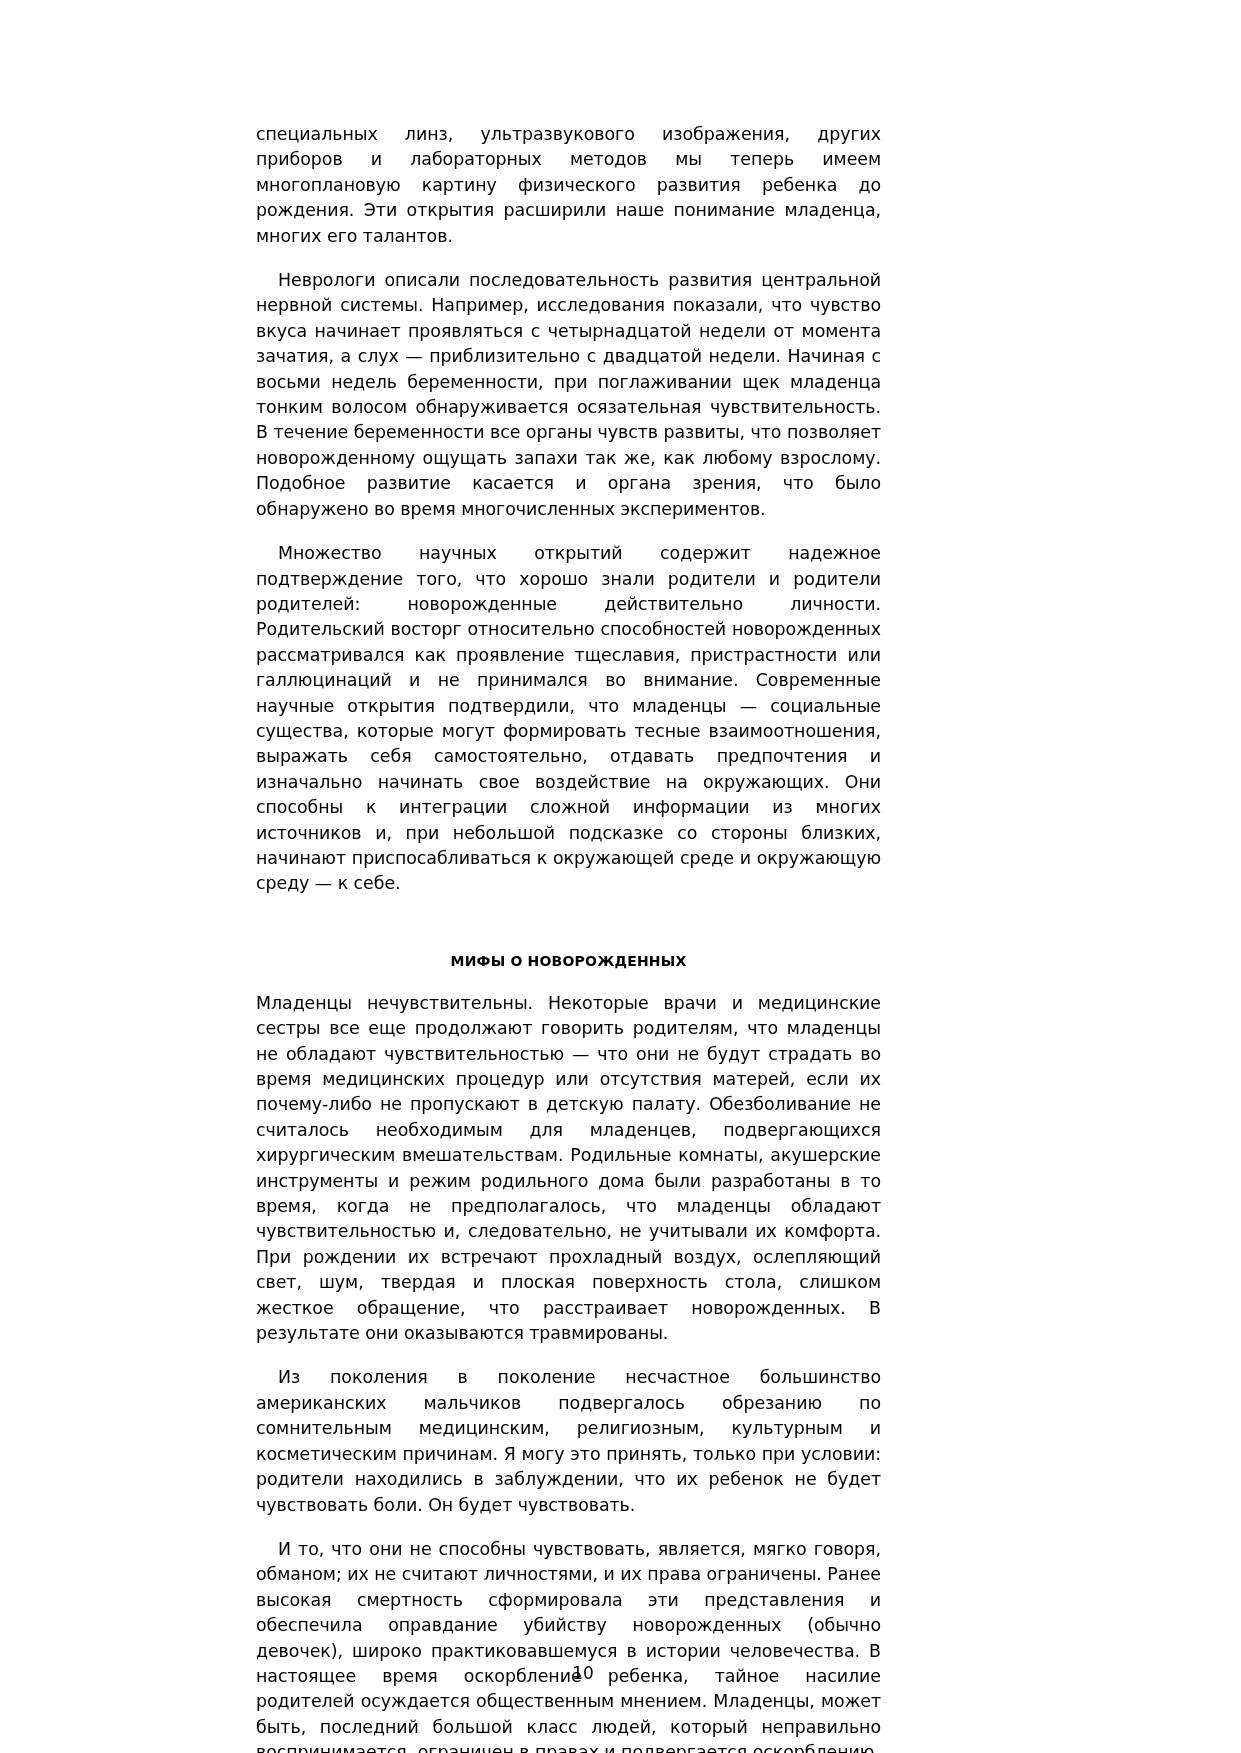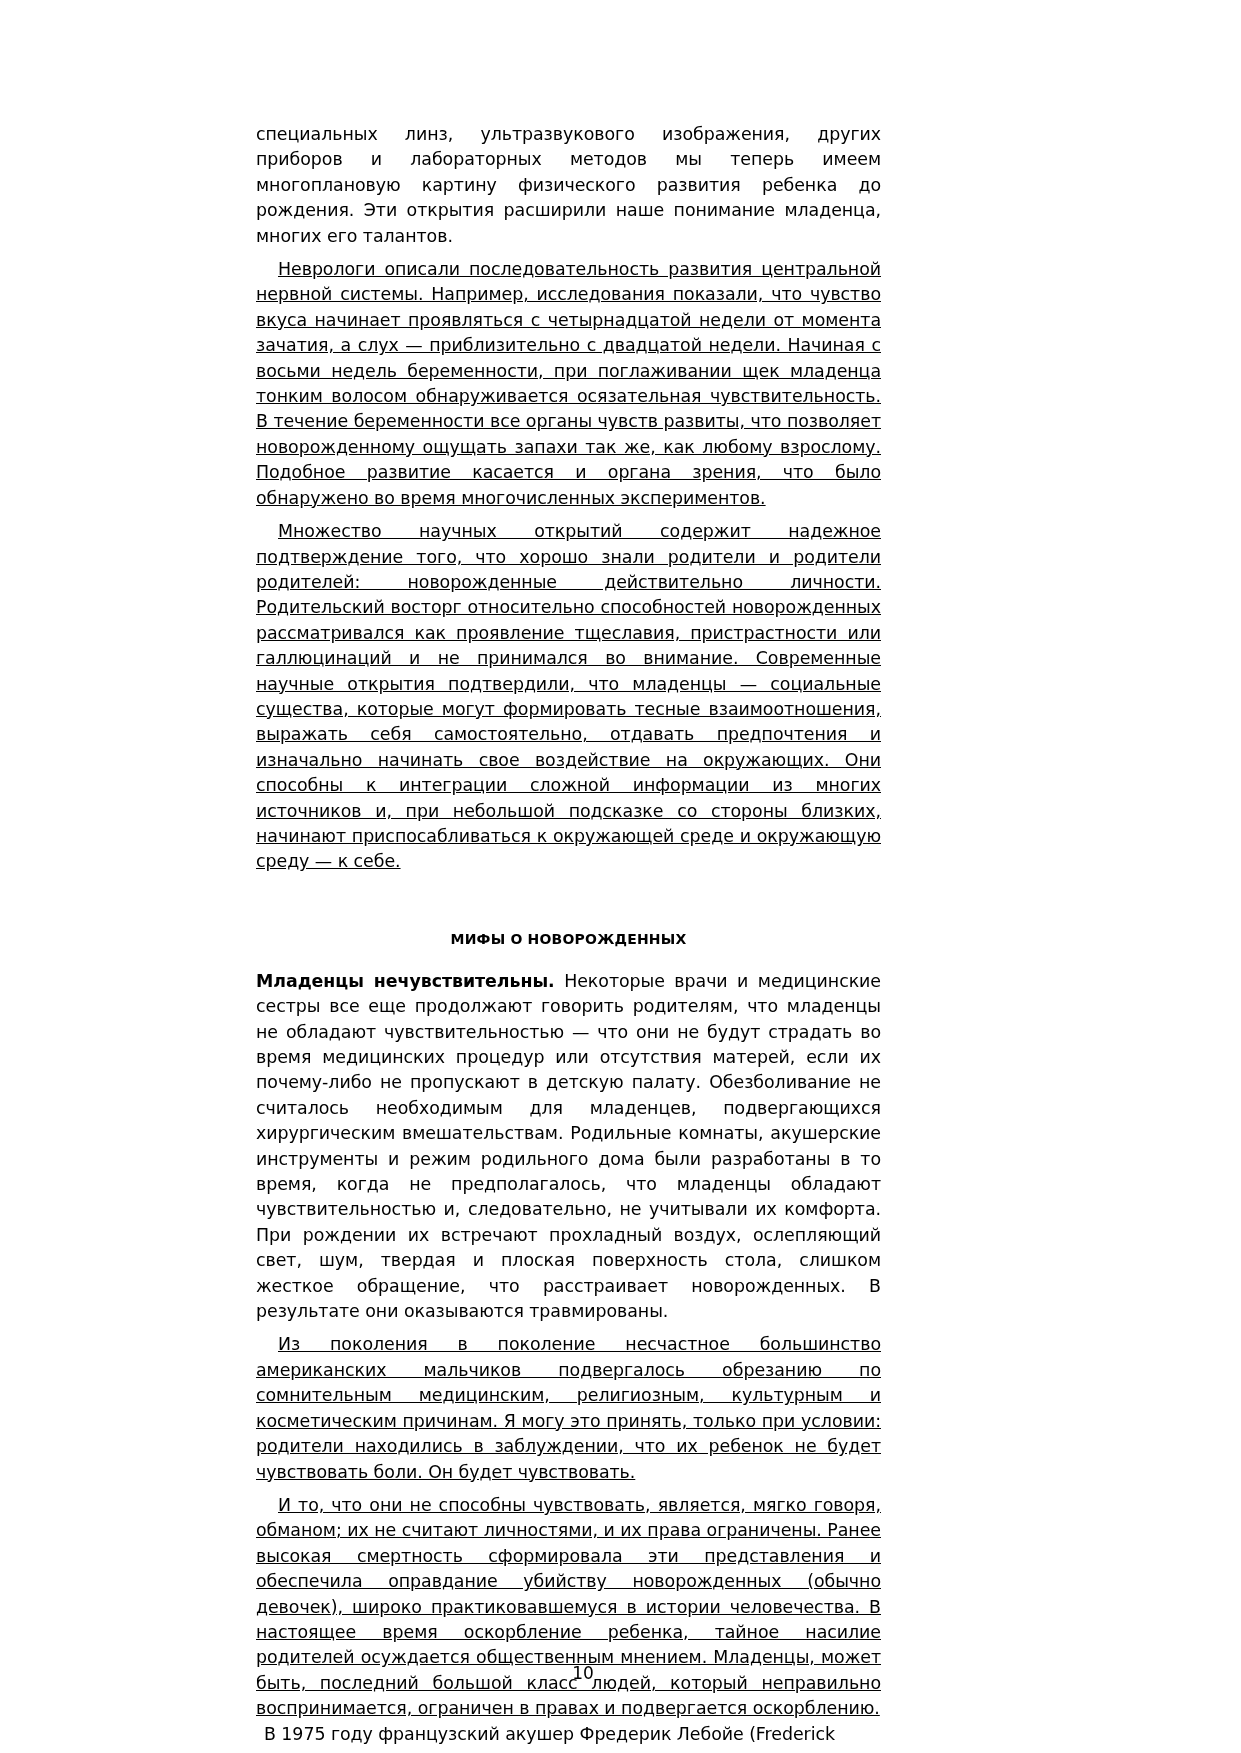--- a/index.html
+++ b/index.html
@@ -33,25 +33,24 @@
     text-align: justify;
     text-justify: inter-word;
     letter-spacing: -0.05px;
     word-spacing: 0px;
     -webkit-font-smoothing: none;
   }
   p.body-par.indent {
     text-indent: 22px;
   }
   p.body-par.gap {
-    margin-top: 8px;
-    text-decoration: underline;
+    margin-top: 19px;
   }
   .lead-bold {
-    font-weight: bold;
+    font-weight: normal;
   }
   h2.section-heading {
     margin: 0;
     font-size: 14px;
     font-weight: bold;
     text-align: center;
     letter-spacing: 0.2px;
     color: #000000;
   }
   .heading-block {

